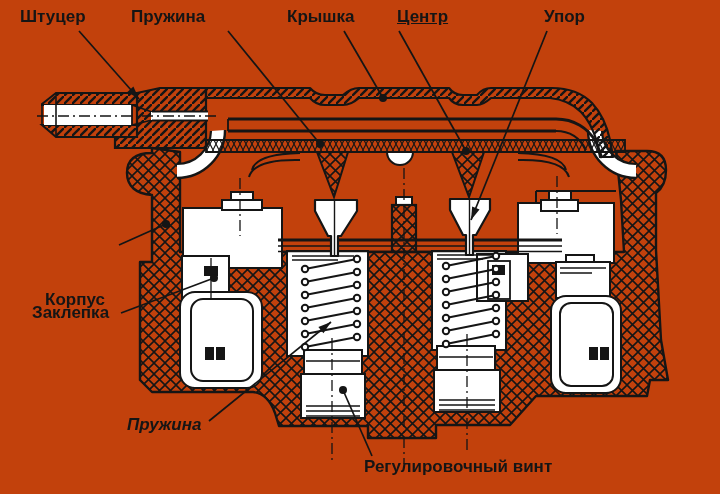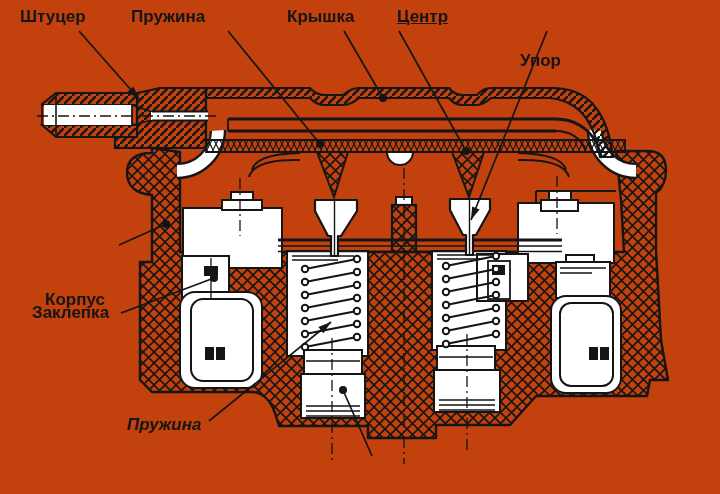--- a/index.html
+++ b/index.html
@@ -216,17 +216,18 @@
         <polygon points="0,0 -13,4 -13,-4" transform="translate(331,322) rotate(-39.058480206247246)" fill="#151515"></polygon>
         <line x1="372" y1="456" x2="343" y2="390" stroke="#151515" stroke-width="1.7"></line>
         <circle cx="343" cy="390" r="4" fill="#151515"></circle>
       </g>
 </svg>
 
   <div class="label" style="left: 20px; top: 8px;">Штуцер</div>
   <div class="label" style="left: 131px; top: 8px;">Пружина</div>
   <div class="label" style="left: 271px; top: 8px; margin-left: 16px;">Крышка</div>
   <div class="label" style="left: 397px; top: 8px; text-decoration: underline;">Центр</div>
-  <div class="label" style="left: 520px; top: 8px; margin-top: 44px;">Упор</div>
+  <div class="label" style="left: 544px; top: 8px;">Упор</div>
   <div class="label" style="left: 45px; top: 252px; margin-top: 39px;">Корпус</div>
   <div class="label" style="left: 24px; top: 304px; margin-left: 8px;">Заклепка</div>
   <div class="label" style="left: 127px; top: 416px; font-style: italic;">Пружина</div>
+  <div class="label" style="left: 364px; top: 458px;">Регулировочный винт</div>
 </div>
 
 </body></html>

